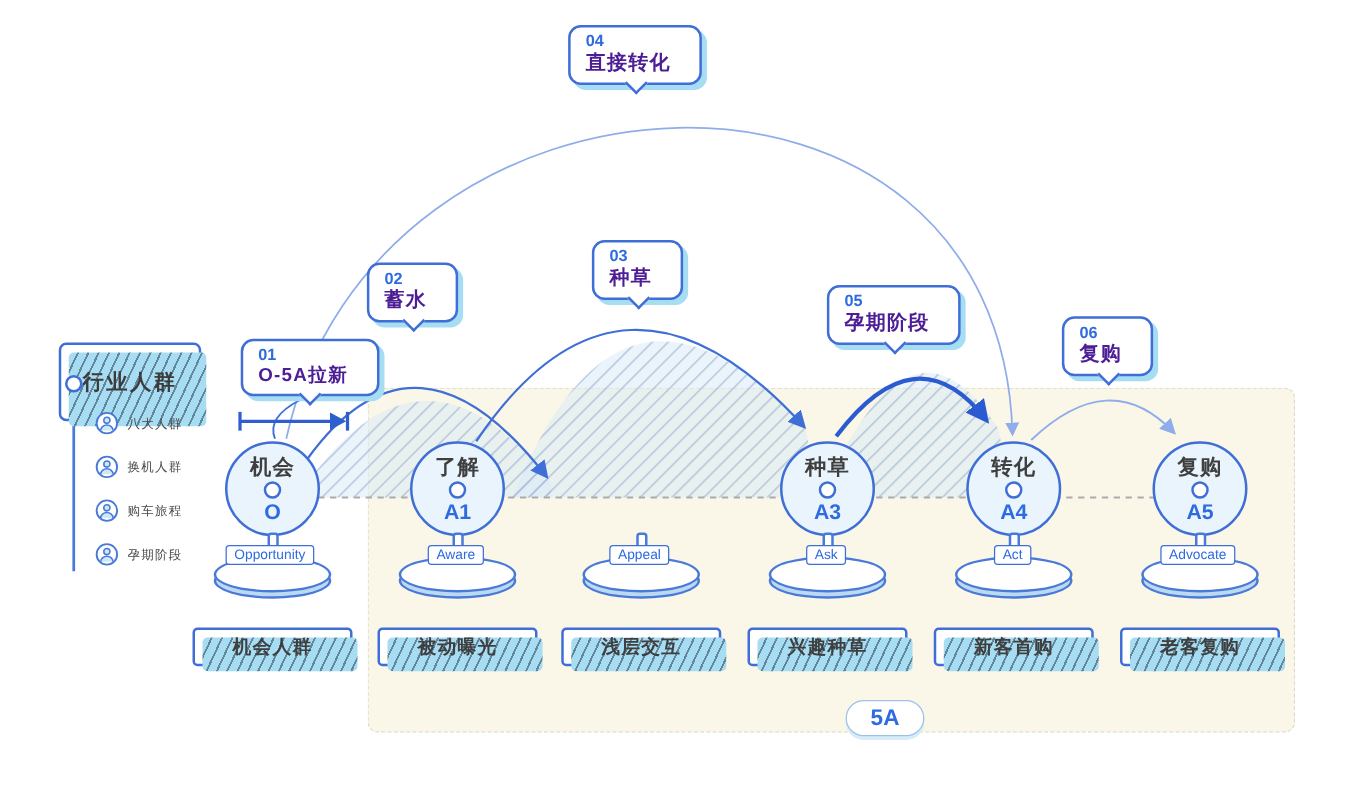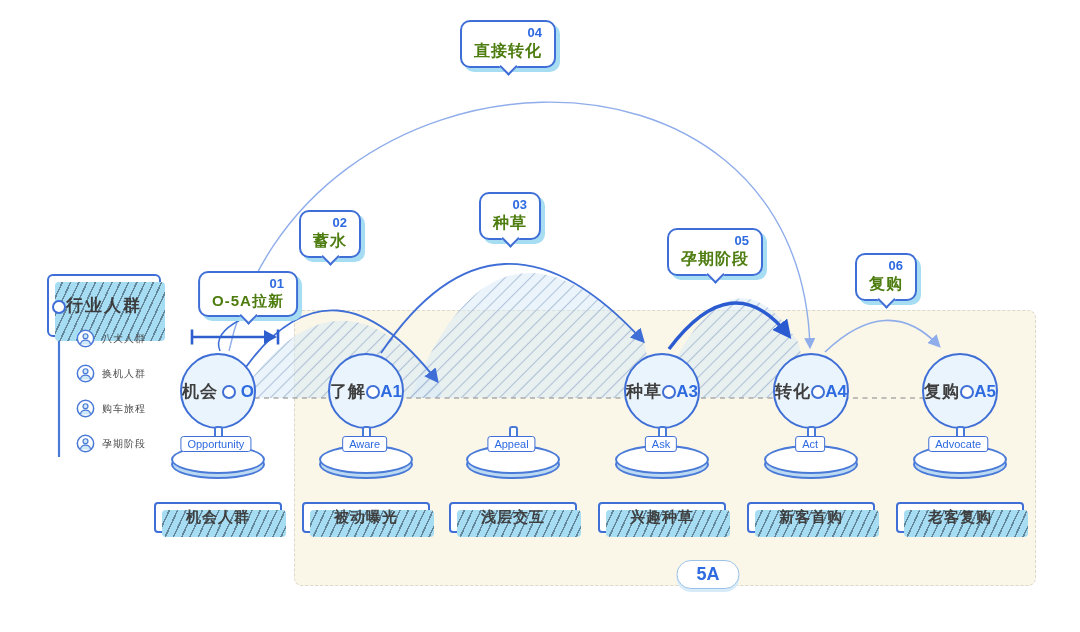--- a/index.html
+++ b/index.html
@@ -13,21 +13,21 @@
     position:absolute;left:294px;top:310px;width:740px;height:274px;
     background:#faf6e8;border:1.5px dashed #d9dacb;border-radius:8px;
   }
   
   #arcs{position:absolute;left:0;top:0;width:1080px;height:632px;}
   
   .stage{position:absolute;top:353px;width:120px;height:190px;}
   .circle{
     position:absolute;left:22px;top:0;width:72px;height:72px;border-radius:50%;
     background:#e9f4fd;border:2px solid #3f6fd6;
-    display:flex;flex-direction:row;align-items:center;justify-content:space-between;
+    display:flex;flex-direction:column;align-items:center;justify-content:center;
   }
   .cn{font-size:17px;font-weight:bold;color:#3f3f3f;letter-spacing:1px;line-height:1;}
   .node{width:10px;height:10px;border-radius:50%;background:#ffffff;border:2.5px solid #3f6fd6;margin:3px 0 2px 0;}
   .code{font-size:17px;font-weight:bold;color:#2e6ae0;line-height:1;}
   .pole{position:absolute;left:56px;top:73px;width:5px;height:40px;background:#ffffff;border:2px solid #4a7ad8;border-radius:3px;}
   .base-rim{position:absolute;left:13px;top:97px;width:90px;height:25px;border-radius:50%;background:#bcd9f2;border:2px solid #4a7ad8;}
   .base{position:absolute;left:13px;top:92px;width:90px;height:25px;border-radius:50%;background:#ffffff;border:2px solid #4a7ad8;}
   .sign{
     position:absolute;left:50%;top:83px;transform:translateX(-53%);
     background:#ffffff;border:1.5px solid #3f6fd6;border-radius:3px;
@@ -39,31 +39,31 @@
     padding:4px 30px;font-size:15px;font-weight:bold;color:#3f3f3f;
     white-space:nowrap;letter-spacing:1px;
   }
   .hatch-shadow::before{
     content:"";position:absolute;z-index:-1;border-radius:4px;
     left:6px;top:6px;right:-6px;bottom:-6px;
     background:repeating-linear-gradient(115deg,#a7ddf3 0 6px,#64869b 6px 7.5px);
   }
   
   .bubble{
-    position:absolute;transform:translateX(-50%);z-index:3;text-align:right;
+    position:absolute;transform:translateX(-50%);z-index:3;text-align:left;
     background:#ffffff;border:2px solid #3f6fd6;border-radius:10px;
-    padding:3px 12px 5px 12px;box-shadow:4px 4px 0 #a7ddf3;white-space:nowrap;
+    padding:3px 23px 5px 12px;box-shadow:4px 4px 0 #a7ddf3;white-space:nowrap;
   }
   .bubble::after{
     content:"";position:absolute;left:50%;bottom:-7px;margin-left:-6px;
     width:11px;height:11px;background:#ffffff;transform:rotate(45deg);
     border-right:2px solid #3f6fd6;border-bottom:2px solid #3f6fd6;
   }
   .bubble .num{font-size:13px;font-weight:bold;color:#2e6ae0;line-height:1.2;}
-  .bubble .lbl{font-size:16px;font-weight:bold;color:#4d7c0f;letter-spacing:1px;line-height:1.25;}
+  .bubble .lbl{font-size:16px;font-weight:bold;color:#4c1d95;letter-spacing:1px;line-height:1.25;}
   
   .side-header{
     position:absolute;left:47px;top:274px;z-index:3;
     background:#ffffff;border:2px solid #3f6fd6;border-radius:6px;
     padding:18px 17px;font-size:17px;font-weight:bold;color:#3c3c3c;letter-spacing:2px;
   }
   .side-dot{
     position:absolute;left:52px;top:300px;width:10px;height:10px;border-radius:50%;
     background:#ffffff;border:2.5px solid #3f6fd6;z-index:4;
   }

